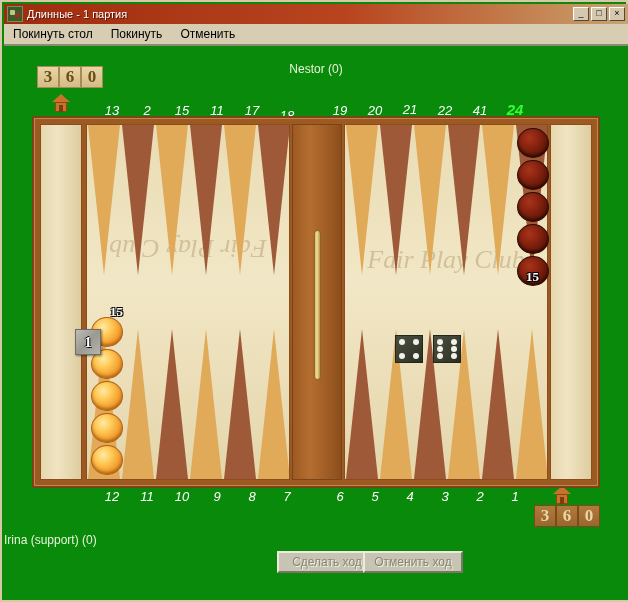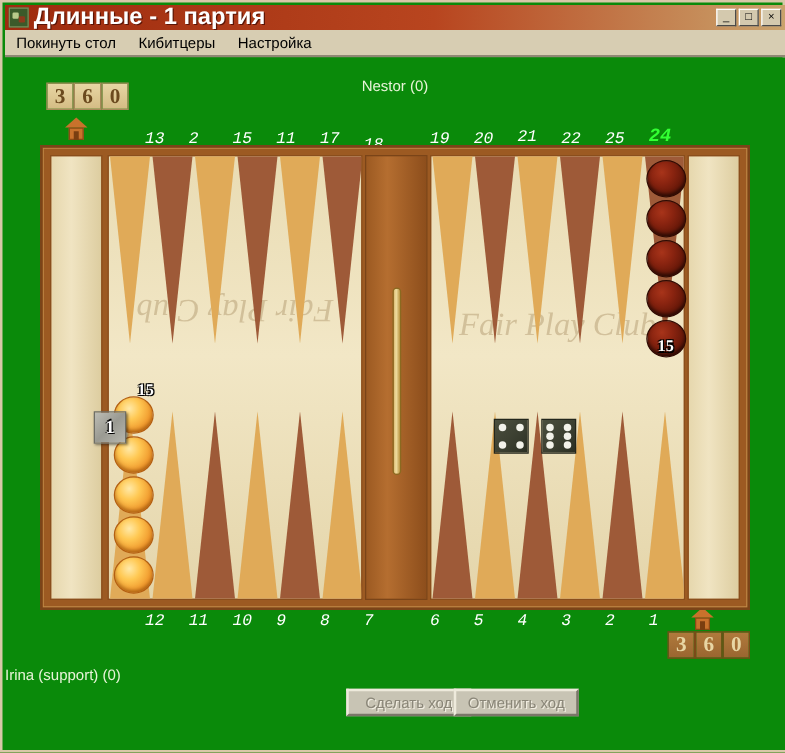--- a/index.html
+++ b/index.html
@@ -29,21 +29,21 @@
   }
   .title-icon:before{
     content:"";position:absolute;left:2px;top:3px;width:5px;height:5px;
     background:#b9c98a;border-radius:1px;
   }
   .title-icon:after{
     content:"";position:absolute;left:7px;top:6px;width:5px;height:5px;
     background:#8d3a1c;border-radius:1px;
   }
   .title-text{
-    color:#ffffff;font-size:19px;font-weight:bold;
+    color:#ffffff;font-size:11px;font-weight:normal;
     text-shadow:1px 1px 0 #5a1506;
     white-space:nowrap;
   }
   .title-btns{margin-left:auto;margin-right:3px;display:flex;gap:2px;}
   .tbtn{
     width:16px;height:14px;background:#d4c9ae;
     border:1px solid #ffffff;border-right-color:#4a4a4a;border-bottom-color:#4a4a4a;
     box-sizing:border-box;position:relative;
     font-size:9px;color:#000;line-height:12px;text-align:center;
     font-family:"Liberation Sans", sans-serif;
@@ -106,21 +106,21 @@
     background:#c8722c;border:1px solid #8a4a14;box-sizing:border-box;
   }
   .home-icon .door{
     position:absolute;left:7px;top:11px;width:4px;height:7px;background:#7a3e10;
   }
   #home-top{left:48px;top:48px;}
   #home-bottom{left:549px;top:440px;}
   
   .num{
     position:absolute;font-size:13px;font-style:italic;color:#ffffff;
-    width:22px;text-align:left;font-family:Liberation Mono, monospace;margin-left:15px;
+    width:22px;text-align:center;font-family:Liberation Sans, sans-serif;
   }
   .num.hl{color:#33ff33;font-weight:bold;font-style:italic;}
   
   .board{
     position:absolute;left:28px;top:70px;width:568px;height:372px;
     background:#9c5a22;
     border:2px solid #7a4418;
     box-sizing:border-box;
     box-shadow:inset 0 0 0 1px #c08a48;
   }
@@ -246,22 +246,22 @@
           <span>□</span>
         </div>
       <div class="tbtn">
           <span>×</span>
         </div>
     </div>
   </div>
 
   <div class="menubar">
     <div class="menuitem">Покинуть стол</div>
-    <div class="menuitem">Кибитцеры</div>
-    <div class="menuitem">Настройка</div>
+    <div class="menuitem">Покинуть</div>
+    <div class="menuitem">Отменить</div>
   </div>
   <div class="menubar-shadow"></div>
 
   <div class="felt">
 
     <div class="pname" id="top-player">Nestor (0)</div>
     <div class="pname" id="bottom-player">Irina (support) (0)</div>
 
     <div class="counter" id="counter-top">
       <div class="digit">3</div>
@@ -288,21 +288,21 @@
     <div class="num" style="left:97px;top:57px;">13</div>
     <div class="num" style="left:132px;top:57px;">2</div>
     <div class="num" style="left:167px;top:57px;">15</div>
     <div class="num" style="left:202px;top:57px;">11</div>
     <div class="num" style="left:237px;top:57px;">17</div>
     <div class="num" style="left:272px;top:62px;">18</div>
     <div class="num" style="left:325px;top:57px;">19</div>
     <div class="num" style="left:360px;top:57px;">20</div>
     <div class="num" style="left:395px;top:56px;">21</div>
     <div class="num" style="left:430px;top:57px;">22</div>
-    <div class="num" style="left:465px;top:57px;">25</div>
+    <div class="num" style="left:465px;top:57px;">41</div>
     <div class="num hl" style="left:500px;top:55px;font-size:15px;">24</div>
 
     <div class="num" style="left:97px;top:443px;">12</div>
     <div class="num" style="left:132px;top:443px;">11</div>
     <div class="num" style="left:167px;top:443px;">10</div>
     <div class="num" style="left:202px;top:443px;">9</div>
     <div class="num" style="left:237px;top:443px;">8</div>
     <div class="num" style="left:272px;top:443px;">7</div>
     <div class="num" style="left:325px;top:443px;">6</div>
     <div class="num" style="left:360px;top:443px;">5</div>

